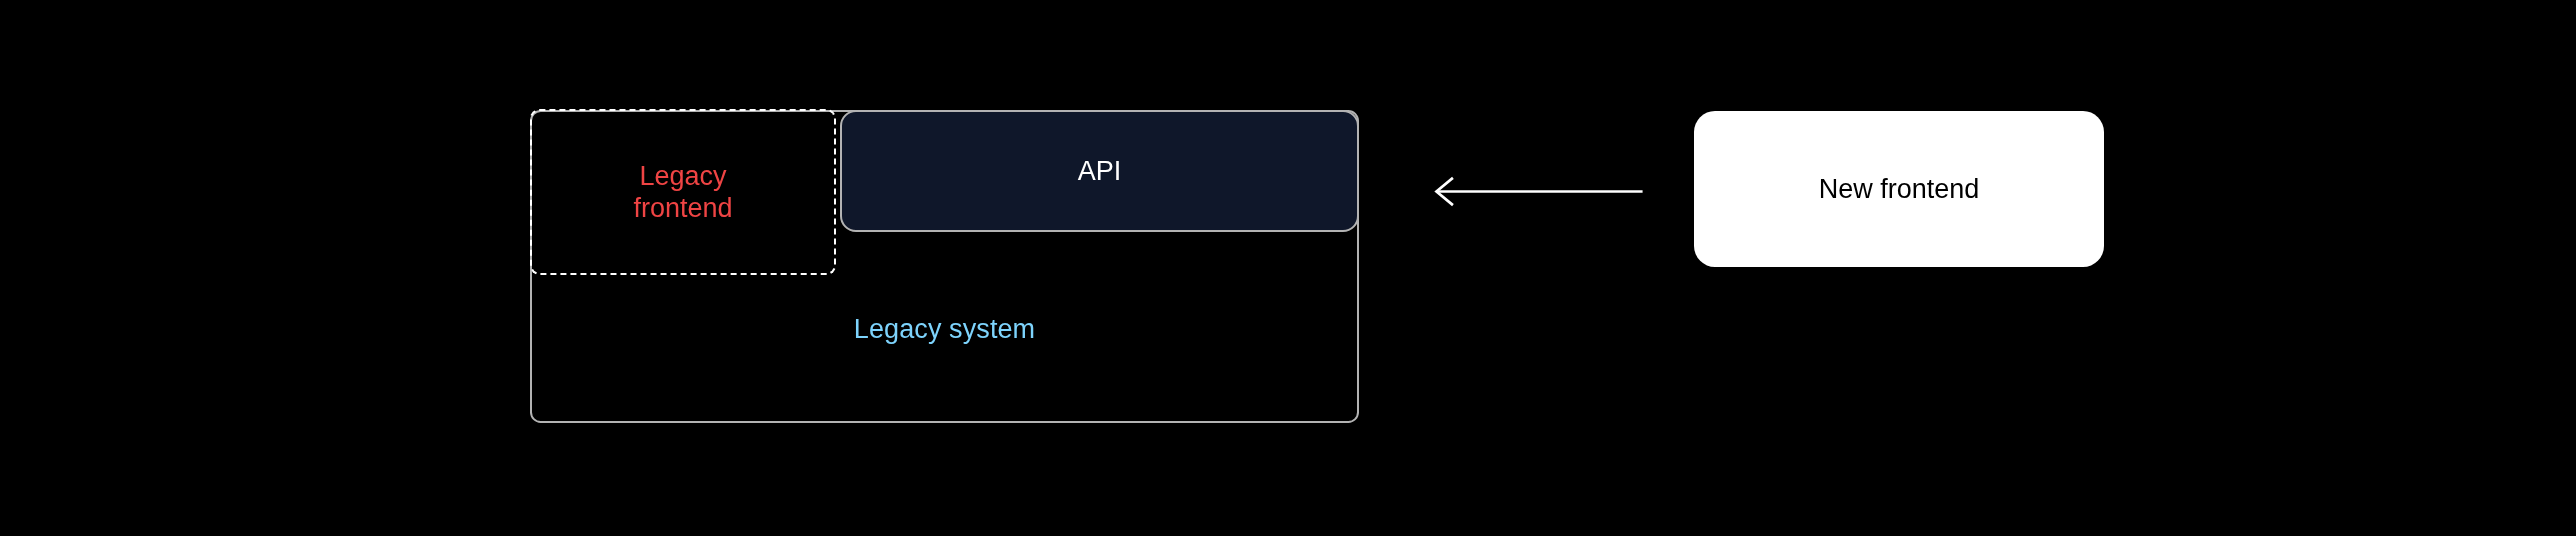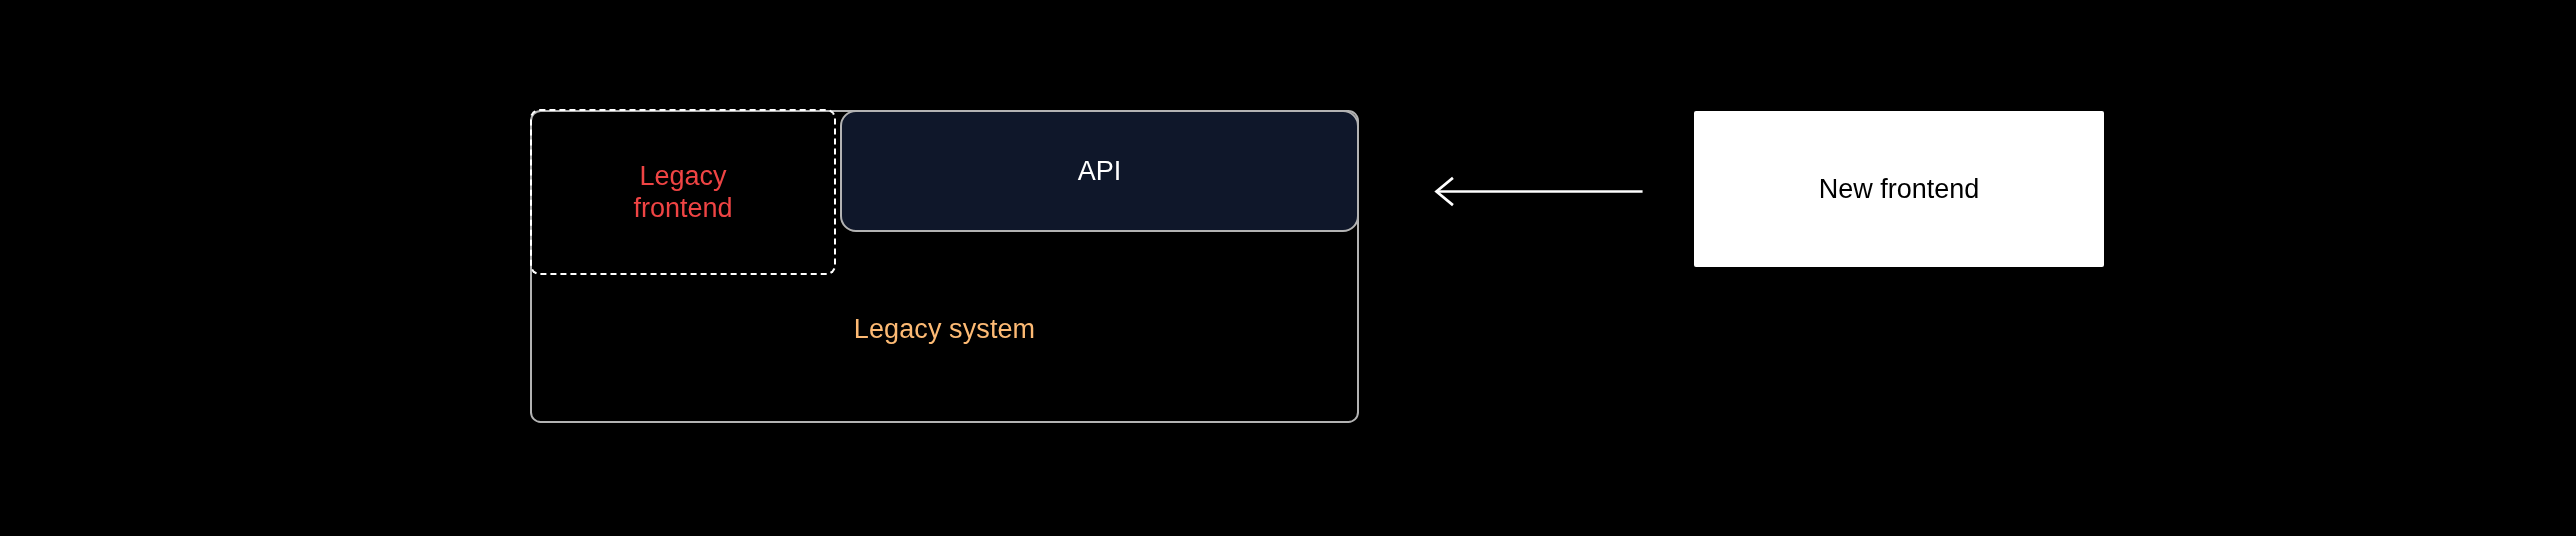--- a/index.html
+++ b/index.html
@@ -31,21 +31,21 @@
     border: 2px solid #b3b3b3;
     border-radius: 10.7px;
     background: #000000;
   }
   .legacy-system-label {
     position: absolute;
     left: 0;
     right: 0;
     top: 201px;
     text-align: center;
-    color: #fdba74;
+    color: #7dd3fc;
     font-size: 27px;
     line-height: 32px;
     letter-spacing: 0.1px;
     white-space: nowrap;
   }
 
   
   .legacy-frontend-box {
     position: absolute;
     left: 530px;
@@ -101,21 +101,21 @@
   }
 
   
   .new-frontend-box {
     position: absolute;
     left: 1694px;
     top: 111px;
     width: 410px;
     height: 156px;
     box-sizing: border-box;
-    border-radius: 2px;
+    border-radius: 21px;
     background: #ffffff;
     display: flex;
     align-items: center;
     justify-content: center;
   }
   .new-frontend-label {
     color: #000000;
     font-size: 27px;
     line-height: 32px;
     white-space: nowrap;

